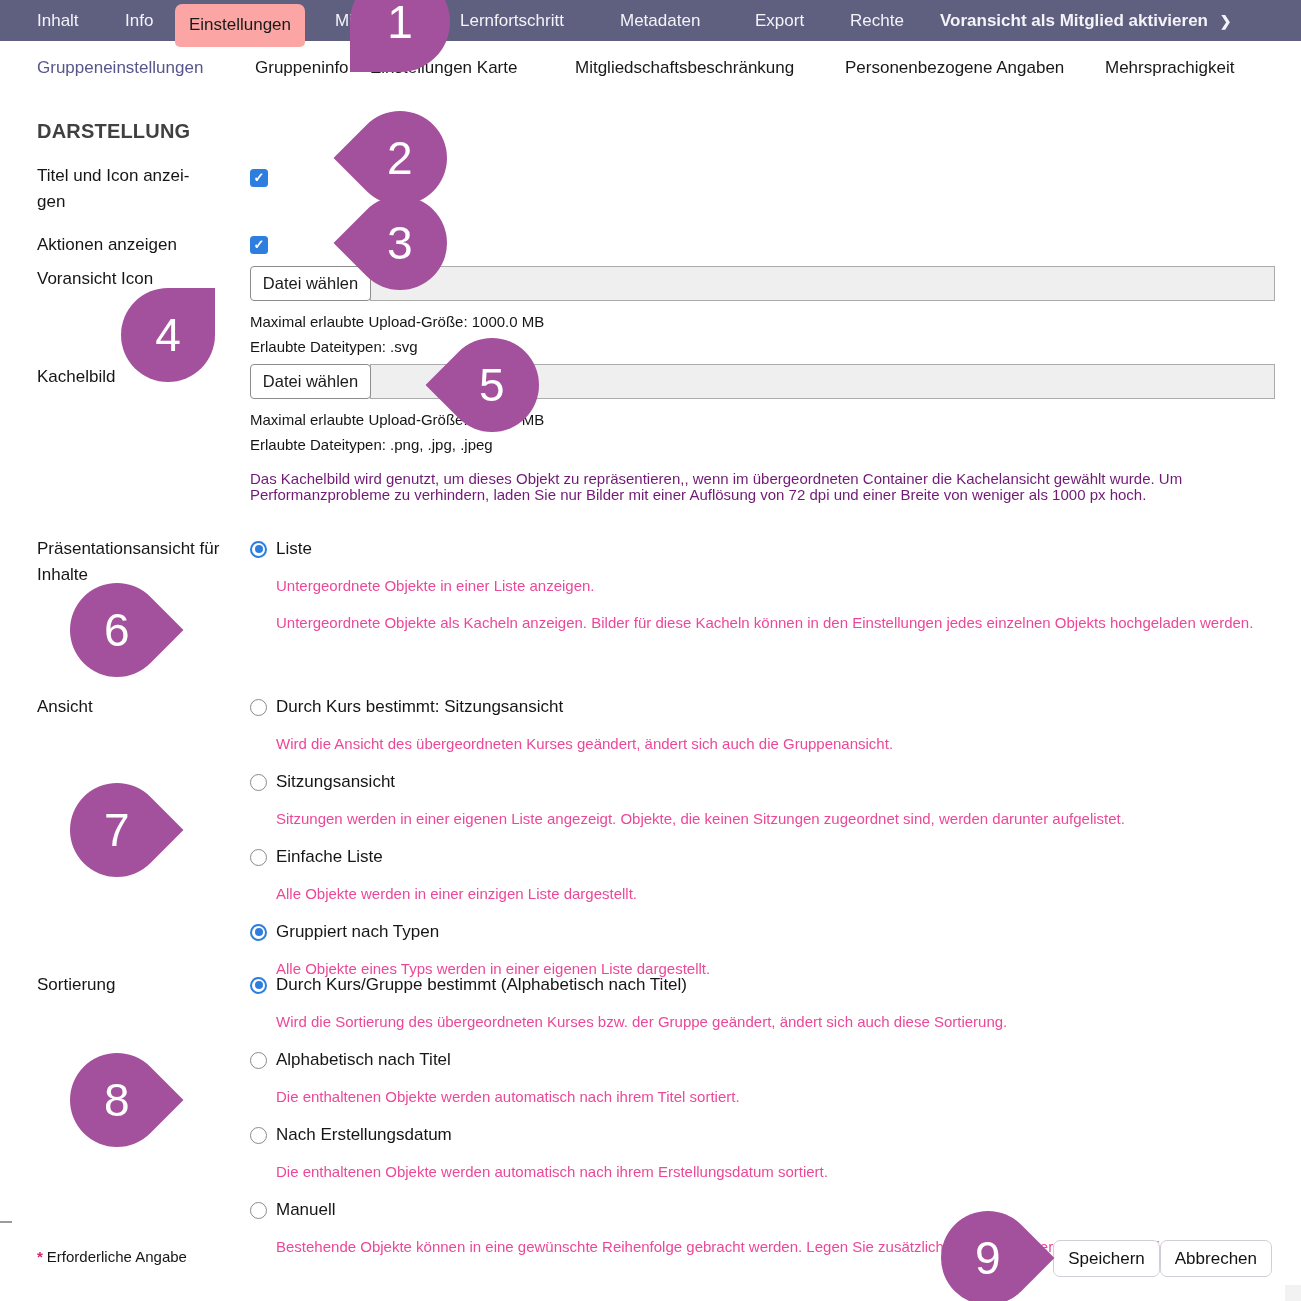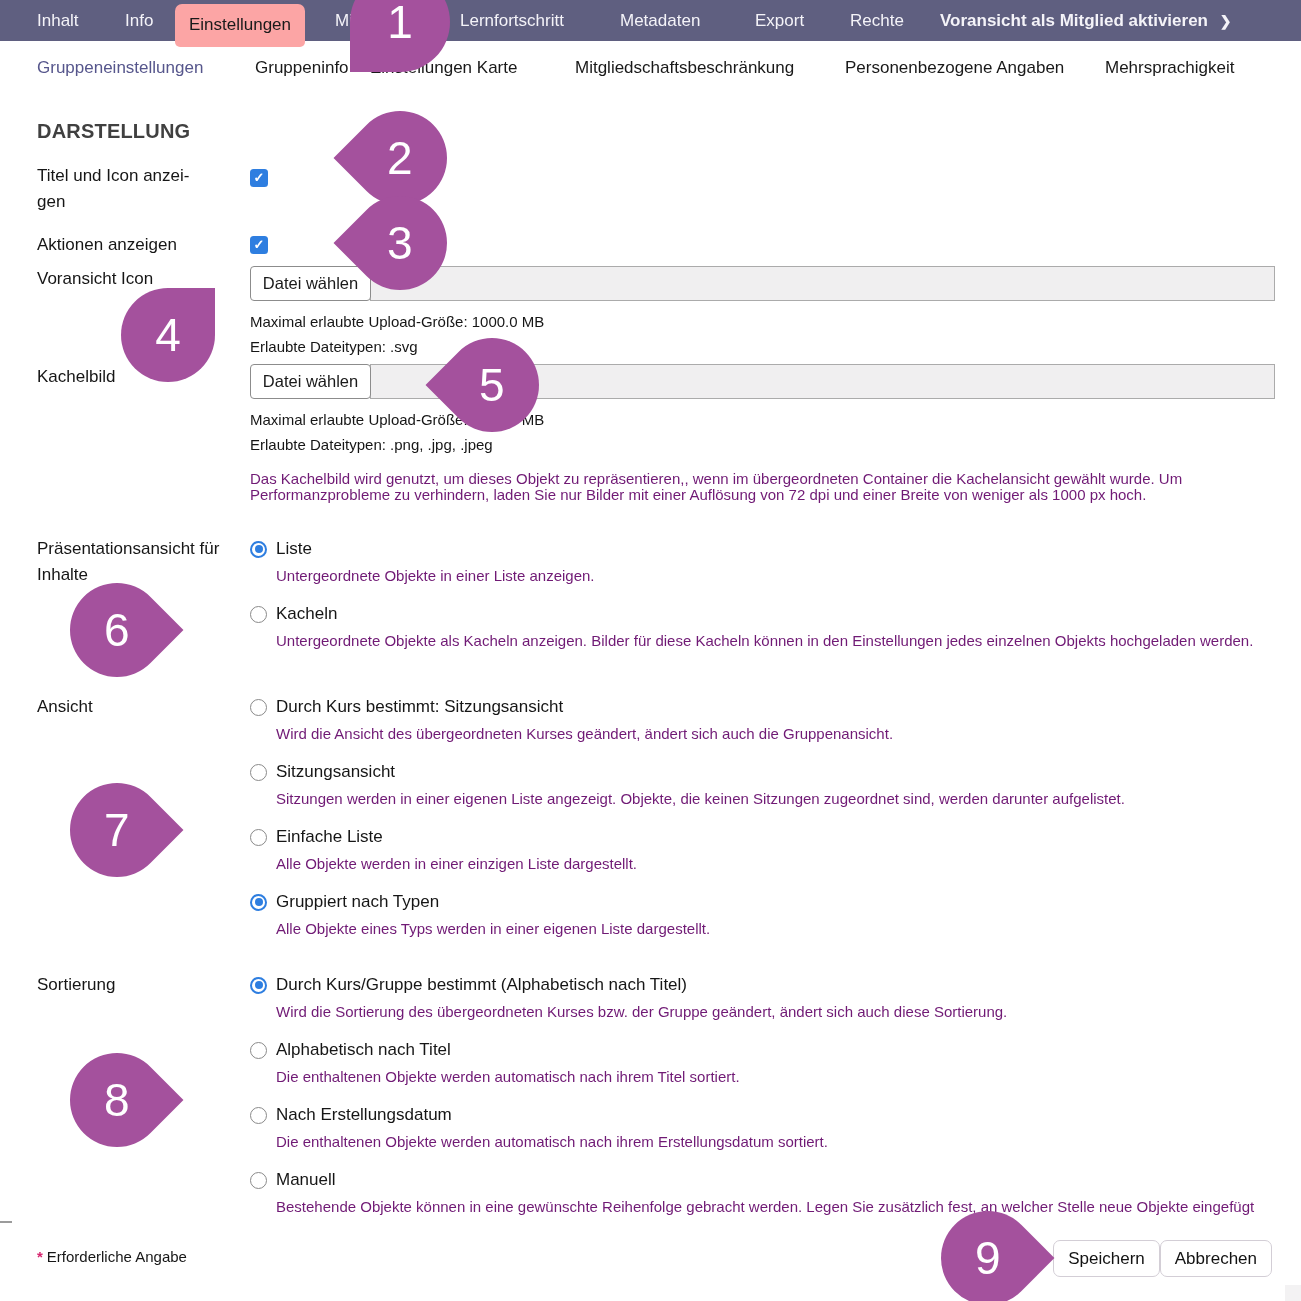--- a/index.html
+++ b/index.html
@@ -44,21 +44,21 @@
   .para { font-size:15px; line-height:16px; color:#701a75; margin-top:14px; width:1025px; }
 
   .opt { margin-bottom:13px; }
   .opt-head { display:flex; align-items:center; line-height:26px; }
   .radio { width:17px; height:17px; border-radius:50%; border:1.5px solid #8a8a8a; background:#fff;
     margin-right:9px; flex:0 0 auto; cursor:pointer; position:relative; }
   .radio.selected { border:2px solid #2e7ee0; }
   .radio.selected::after { content:""; position:absolute; left:2.5px; top:2.5px; width:8px; height:8px;
     border-radius:50%; background:#2e7ee0; }
   .opt-label { font-size:17px; color:#161616; cursor:pointer; }
-  .opt-desc { margin:2px 0 0 26px; font-size:15px; line-height:24px; color:#701a75; max-width:1000px; }
+  .opt-desc { margin:12px 0 0 26px; font-size:15px; line-height:24px; color:#ec4899; max-width:1000px; }
   .opt-desc.clip { white-space:nowrap; overflow:hidden; }
 
   
   .required-note { position:absolute; left:37px; top:1248px; font-size:15px; color:#161616; }
   .required-note .star { color:#d6246e; font-weight:700; margin-right:4px; }
   .footer-buttons { position:absolute; top:1240px; right:29px; display:flex; }
   .btn { background:#fff; border:1px solid #d3ced6; border-radius:7px; font-size:17px; color:#121212;
     padding:6px 14px; height:37px; cursor:pointer; font-family:"Liberation Sans", sans-serif; }
 
   .edge-dash { position:absolute; left:0; top:1221px; width:12px; height:2px; background:#9b9b9b; }
@@ -150,24 +150,20 @@
     <div class="flabel">Präsentationsansicht für Inhalte</div>
     <div class="fctrl">
       <div class="opt">
         <div class="opt-head">
           <div class="radio selected"></div>
           <span class="opt-label">Liste</span>
         </div>
         <div class="opt-desc">Untergeordnete Objekte in einer Liste anzeigen.</div>
       </div>
       <div class="opt">
-        <div class="opt-head">
-          <div class="radio"></div>
-          <span class="opt-label">Kacheln</span>
-        </div>
         <div class="opt-desc">Untergeordnete Objekte als Kacheln anzeigen. Bilder für diese Kacheln können in den Einstellungen jedes einzelnen Objekts hochgeladen werden.</div>
       </div>
     </div>
   </div>
 
   <div class="block" style="top:694px">
     <div class="flabel">Ansicht</div>
     <div class="fctrl">
       <div class="opt">
         <div class="opt-head">

